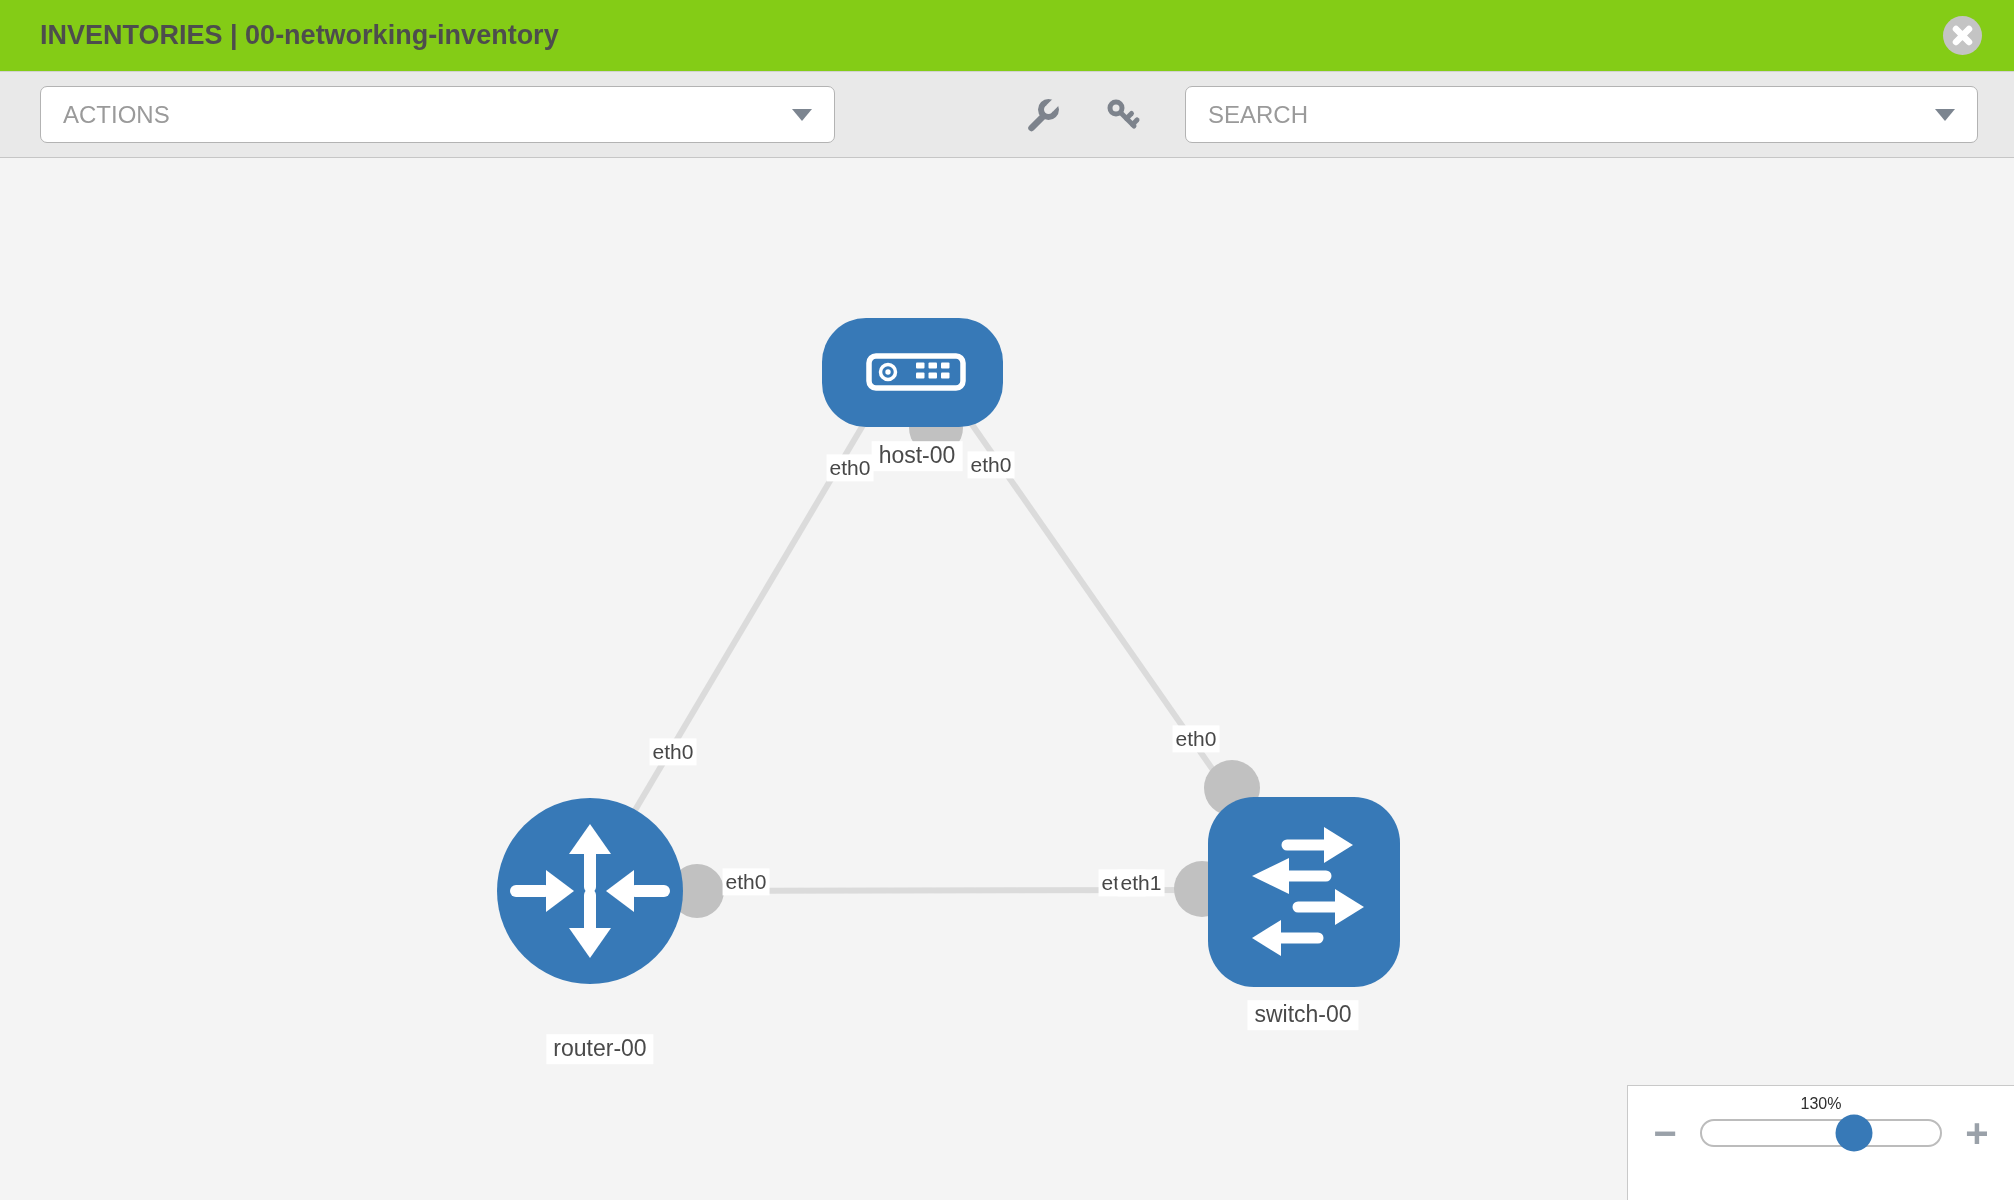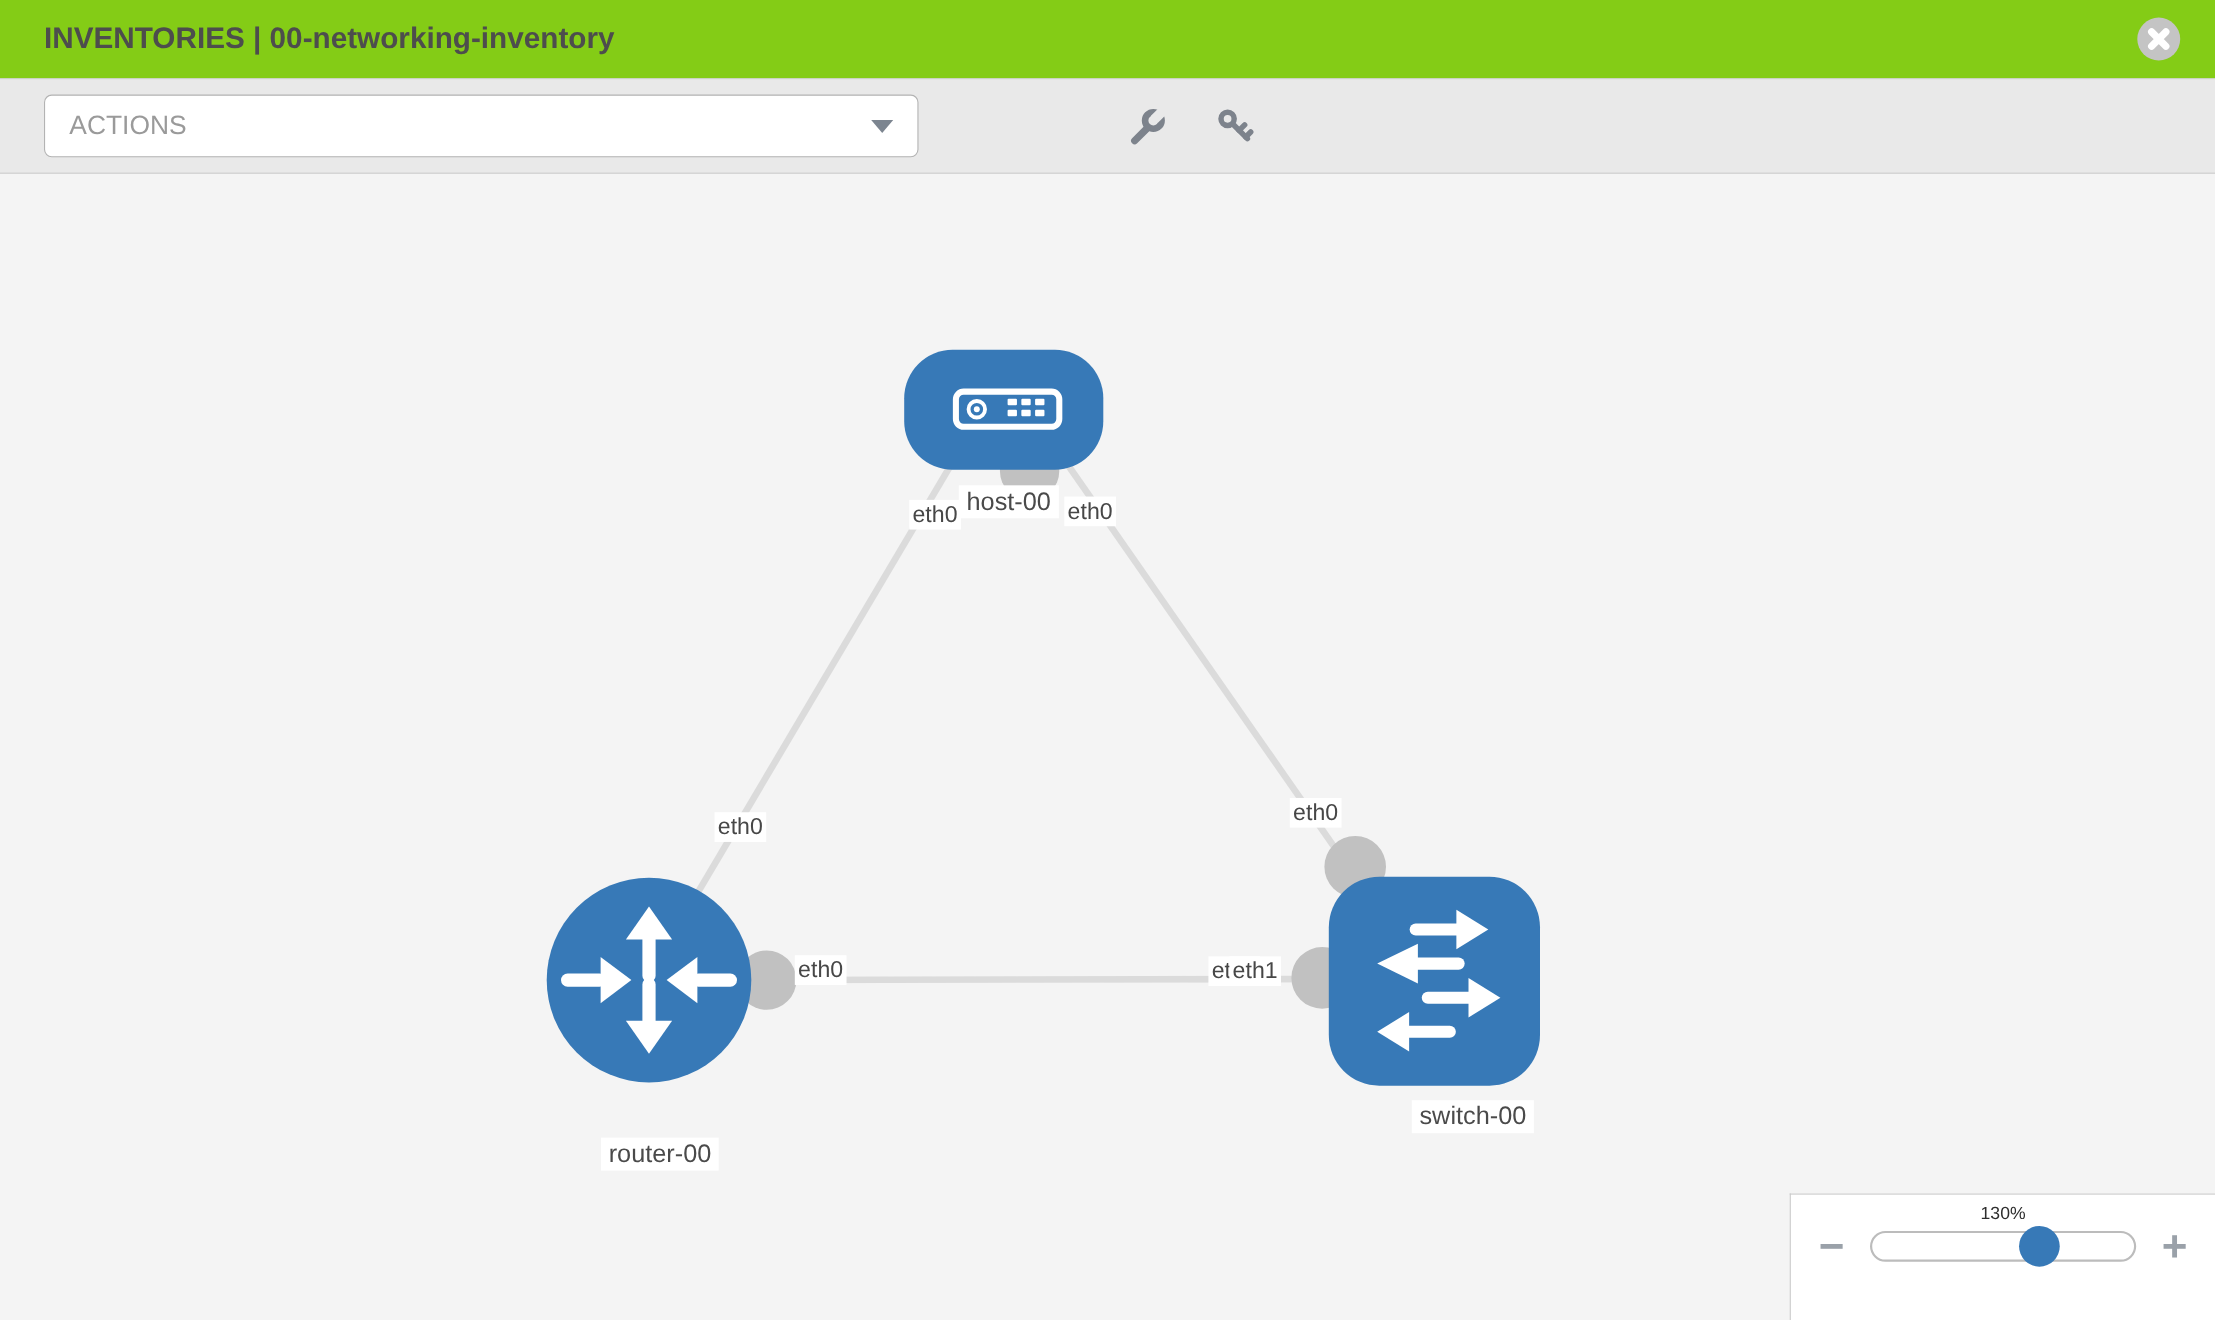--- a/index.html
+++ b/index.html
@@ -110,20 +110,24 @@
       <button class="tool-btn">
         <svg width="36" height="36" viewBox="0 0 36 36">
           <circle cx="11" cy="11" r="6" stroke="#7d838c" stroke-width="5" fill="none"></circle>
           <path d="M15.5 15.5 L29 29" stroke="#7d838c" stroke-width="5" stroke-linecap="round" fill="none"></path>
           <path d="M21.5 21.5 L26.5 16.5" stroke="#7d838c" stroke-width="5" stroke-linecap="round" fill="none"></path>
           <path d="M27.5 27.5 L32 23" stroke="#7d838c" stroke-width="5" stroke-linecap="round" fill="none"></path>
         </svg>
       </button>
     </div>
 
+    <div class="select select-search">
+      <span>SEARCH</span>
+      <span class="caret"></span>
+    </div>
   </div>
 
   <div class="canvas">
 
     <svg class="topo" width="2014" height="1043" viewBox="0 0 2014 1043">
 
       <g stroke="#dbdbdb" stroke-width="6">
         <line x1="885" y1="230" x2="602" y2="708"></line>
         <line x1="948" y1="232" x2="1236" y2="645"></line>
         <line x1="630" y1="733" x2="1215" y2="732"></line>
@@ -183,21 +187,21 @@
     <div class="chip" style="left:850px; top:310px;">eth0</div>
     <div class="chip" style="left:991px; top:307px;">eth0</div>
     <div class="chip" style="left:673px; top:594px;">eth0</div>
     <div class="chip" style="left:1196px; top:581px;">eth0</div>
     <div class="chip" style="left:746px; top:724px;">eth0</div>
     <div class="chip under" style="left:1122px; top:725px;">eth0</div>
     <div class="chip over" style="left:1141px; top:725px;">eth1</div>
 
     <div class="chip node-label" style="left:917px; top:298px; z-index:4;">host-00</div>
     <div class="chip node-label" style="left:600px; top:855px;margin-top:36px;">router-00</div>
-    <div class="chip node-label" style="left:1339px; top:857px;">switch-00</div>
+    <div class="chip node-label" style="left:1303px; top:857px;">switch-00</div>
 
     <div class="zoom-panel">
       <div class="zoom-level">130%</div>
       <div class="zoom-row">
         <button class="zoom-btn">−</button>
         <div class="zoom-slider">
           <div class="zoom-thumb"></div>
         </div>
         <button class="zoom-btn">+</button>
       </div>

